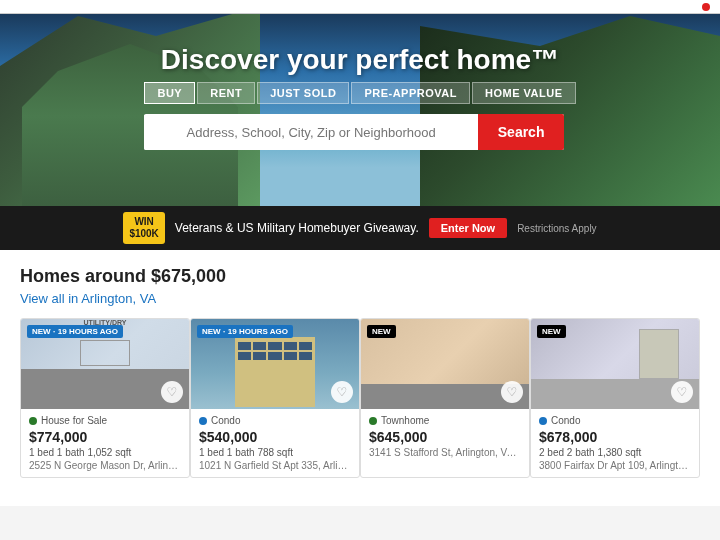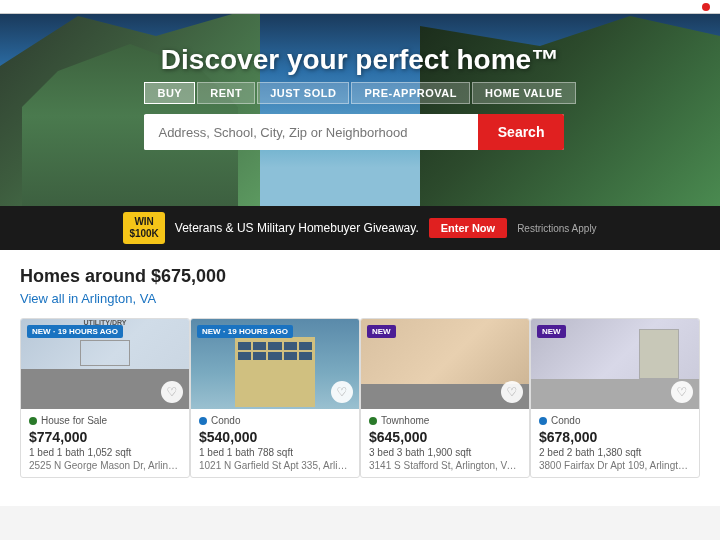--- a/index.html
+++ b/index.html
@@ -97,20 +97,21 @@
       overflow: hidden;
       width: 420px;
     }
     .search-input {
       flex: 1;
       border: none;
       outline: none;
       padding: 10px 14px;
       font-size: 13px;
       color: #999;
+      text-align: center;
     }
     .search-btn {
       background: #e02020;
       color: white;
       border: none;
       padding: 10px 20px;
       font-size: 14px;
       font-weight: bold;
       cursor: pointer;
     }
@@ -201,21 +202,21 @@
       top: 6px;
       left: 6px;
       background: #1a73c1;
       color: white;
       font-size: 8px;
       font-weight: bold;
       padding: 2px 5px;
       border-radius: 2px;
     }
     .listing-badge.green {
-      background: #4c1d95;
+      background: #000000;
     }
     .listing-heart {
       position: absolute;
       bottom: 6px;
       right: 6px;
       width: 22px;
       height: 22px;
       background: rgba(255,255,255,0.9);
       border-radius: 50%;
       display: flex;
@@ -480,21 +481,20 @@
         </div>
         <div class="listing-badge green">NEW</div>
         <div class="listing-heart">♡</div>
       </div>
       <div class="listing-info">
         <div class="listing-type">
           <span class="type-dot green"></span>
           <span>Townhome</span>
         </div>
         <div class="listing-price">$645,000</div>
-        <div class="listing-details">3 bed  3 bath  1,900 sqft</div>
         <div class="listing-address">3141 S Stafford St, Arlington, VA 22206</div>
       </div>
     </div>
 
     <div class="listing-card">
       <div class="listing-img">
         <div class="img-condo2 listing-img-bg" style="background: linear-gradient(135deg, #b8b8c8 0%, #d8d8e8 50%, #c8c8d8 100%); position:relative; height:100%;">
           <div style="position:absolute;bottom:0;left:0;right:0;height:30px;background:#aaa;"></div>
           <div style="position:absolute;top:10px;right:20px;width:40px;height:50px;background:#c8c8b8;border:1px solid #aaa;"></div>
         </div>

